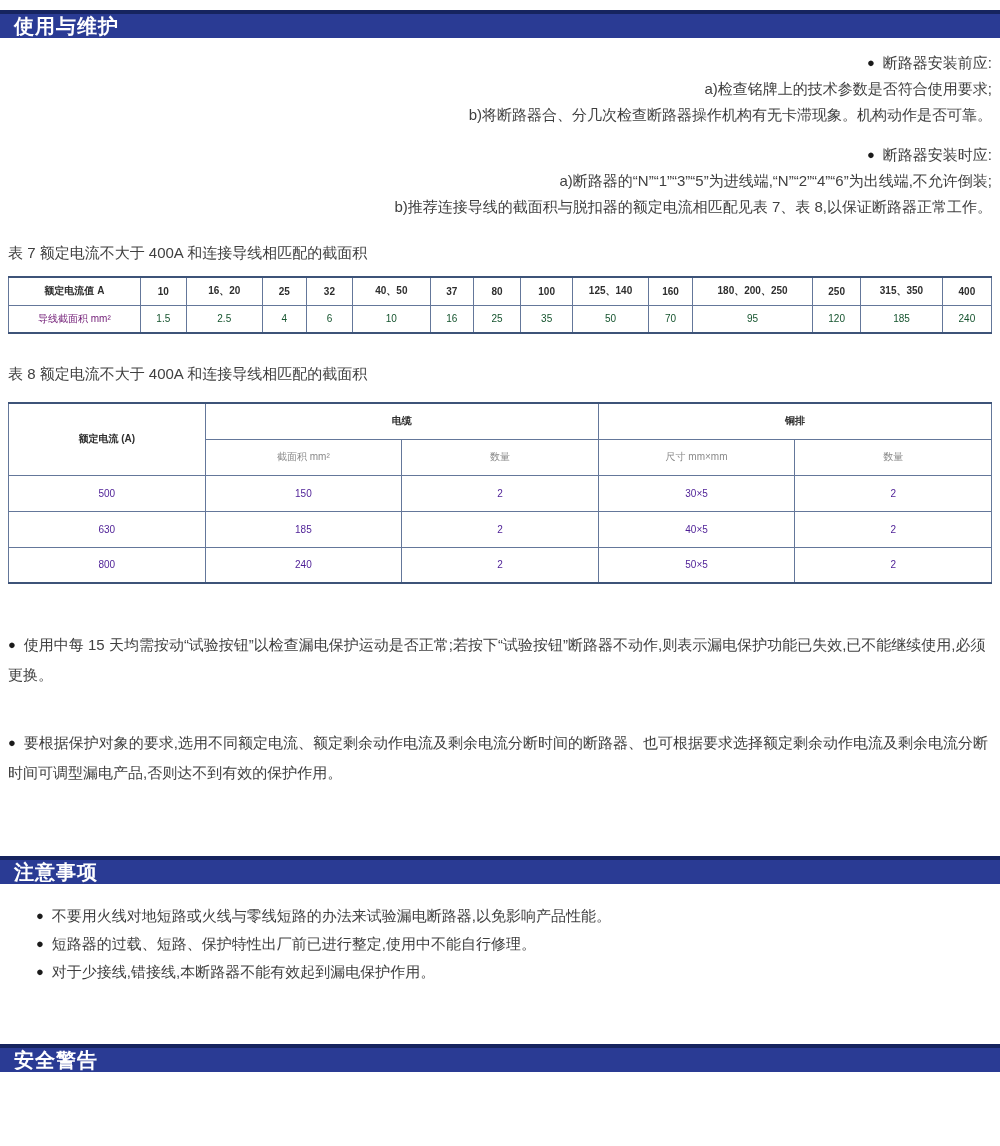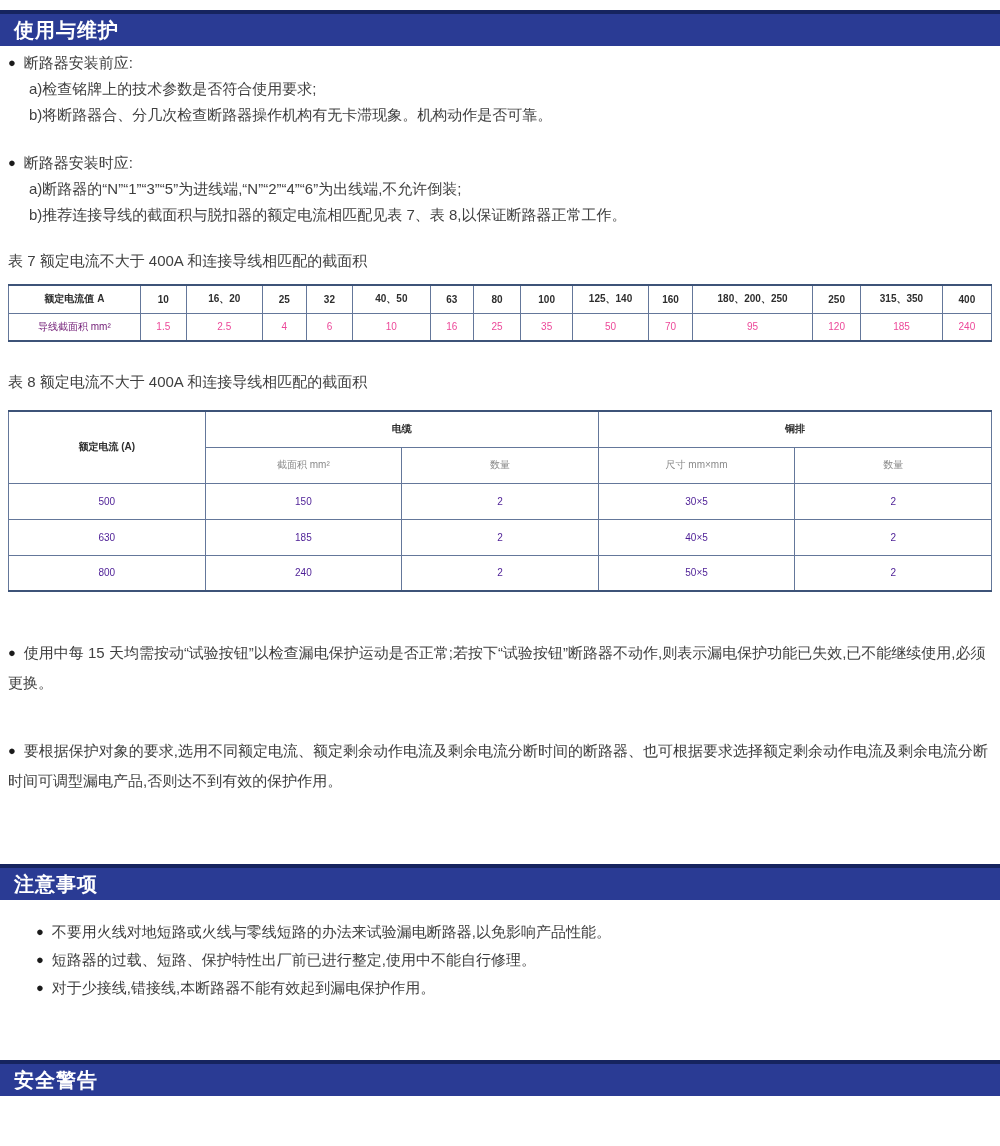--- a/index.html
+++ b/index.html
@@ -9,21 +9,21 @@
     height: 1146px;
     font-family: "Liberation Sans", "DejaVu Sans", sans-serif;
     color: #3f3f3f;
     overflow: hidden;
   }
   .page { width: 1000px; }
 
   
   .section-bar {
     width: 100%;
-    height: 36px;
+    height: 28px;
     background: #2a3b94;
     border-top: 4px solid #16245f;
     display: flex;
     align-items: center;
     padding-left: 14px;
   }
   .section-bar .bar-title {
     color: #ffffff;
     font-size: 20px;
     font-weight: bold;
@@ -37,43 +37,43 @@
     display: inline-block;
     font-size: 13px;
     color: #1a1a1a;
     margin-right: 8px;
     vertical-align: 1px;
   }
 
   .bullet-lead { font-size: 15px; line-height: 26px; color: #3f3f3f; }
   .subitem { font-size: 15px; line-height: 26px; padding-left: 21px; color: #3f3f3f; }
 
-  .blk-1 { margin-top: 4px; }
-  .blk-2 { margin-top: 22px; }
+  .blk-1 { margin-top: 12px; text-align: right; }
+  .blk-2 { margin-top: 14px; text-align: right; }
 
   .caption { font-size: 15px; color: #3f3f3f; }
   .cap-t7 { margin-top: 24px; margin-bottom: 13px; }
   .cap-t8 { margin-top: 31px; margin-bottom: 18px; }
 
   table {
     border-collapse: collapse;
     width: 984px;
     table-layout: fixed;
   }
   td {
     border: 1px solid #64779a;
     text-align: center;
     font-size: 10px;
     overflow: hidden;
     white-space: nowrap;
   }
   .t7 { border-top: 2px solid #3d5378; border-bottom: 2px solid #3d5378; }
   .t7 td { height: 28px; }
   .t7 .hdr td { color: #2e2e2e; font-weight: bold; }
-  .t7 .val td { color: #ec4899; }
+  .t7 .val td { color: #14532d; }
   .t7 .val td.rowlabel { color: #701a75; font-weight: normal; }
 
   .t8 { border-top: 2px solid #3d5378; border-bottom: 2px solid #3d5378; }
   .t8 td { height: 36px; }
   .t8 .grp { color: #2e2e2e; font-weight: bold; }
   .t8 .sub { color: #8a8a8a; }
   .t8 .val td { color: #4c1d95; }
 
   .note { font-size: 15px; line-height: 30px; color: #3f3f3f; }
   .note-1 { margin-top: 46px; }
@@ -128,21 +128,21 @@
           <col style="width:5.0%">
       </colgroup>
       <tbody>
           <tr class="hdr">
         <td>额定电流值 A</td>
         <td>10</td>
         <td>16、20</td>
         <td>25</td>
         <td>32</td>
         <td>40、50</td>
-        <td>63</td>
+        <td>37</td>
         <td>80</td>
         <td>100</td>
         <td>125、140</td>
         <td>160</td>
         <td>180、200、250</td>
         <td>250</td>
         <td>315、350</td>
         <td>400</td>
       </tr>
       <tr class="val">

